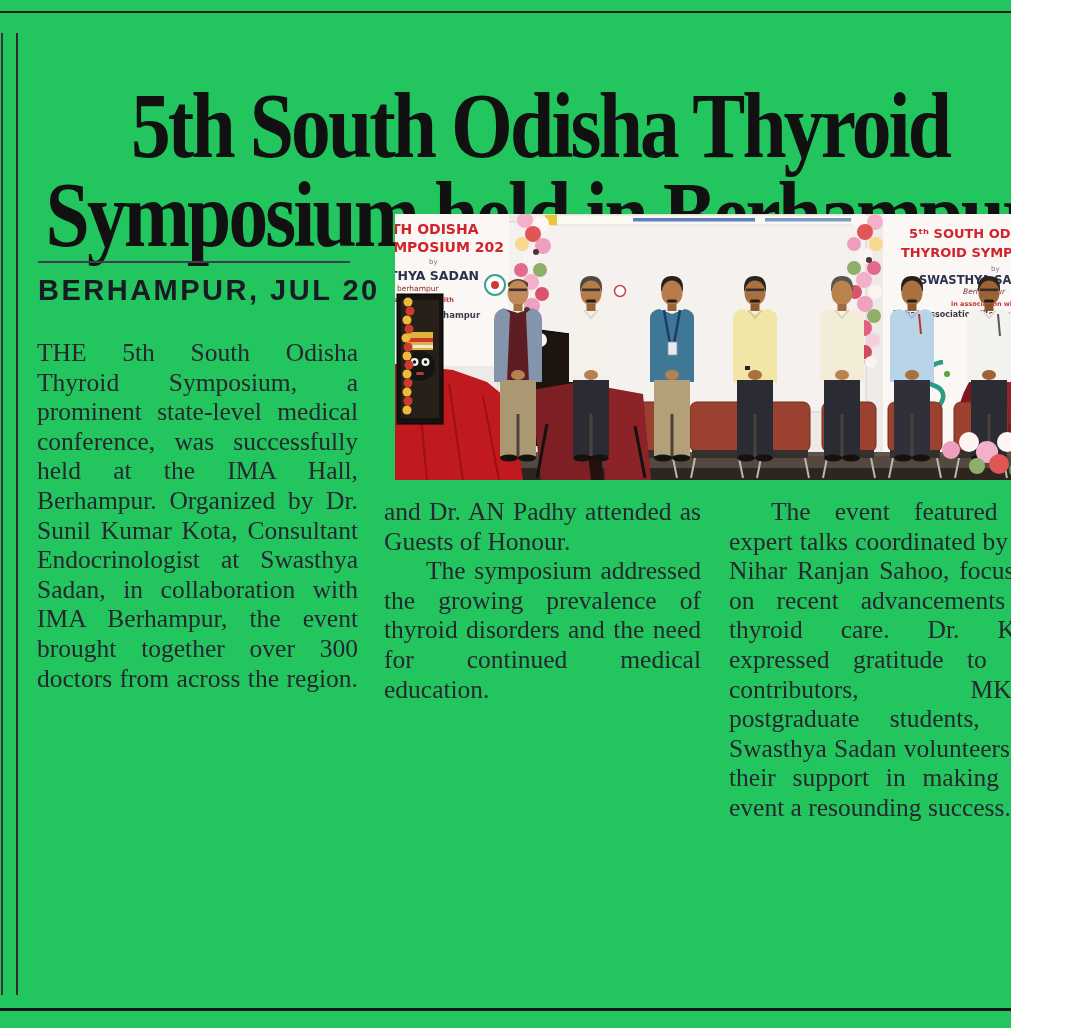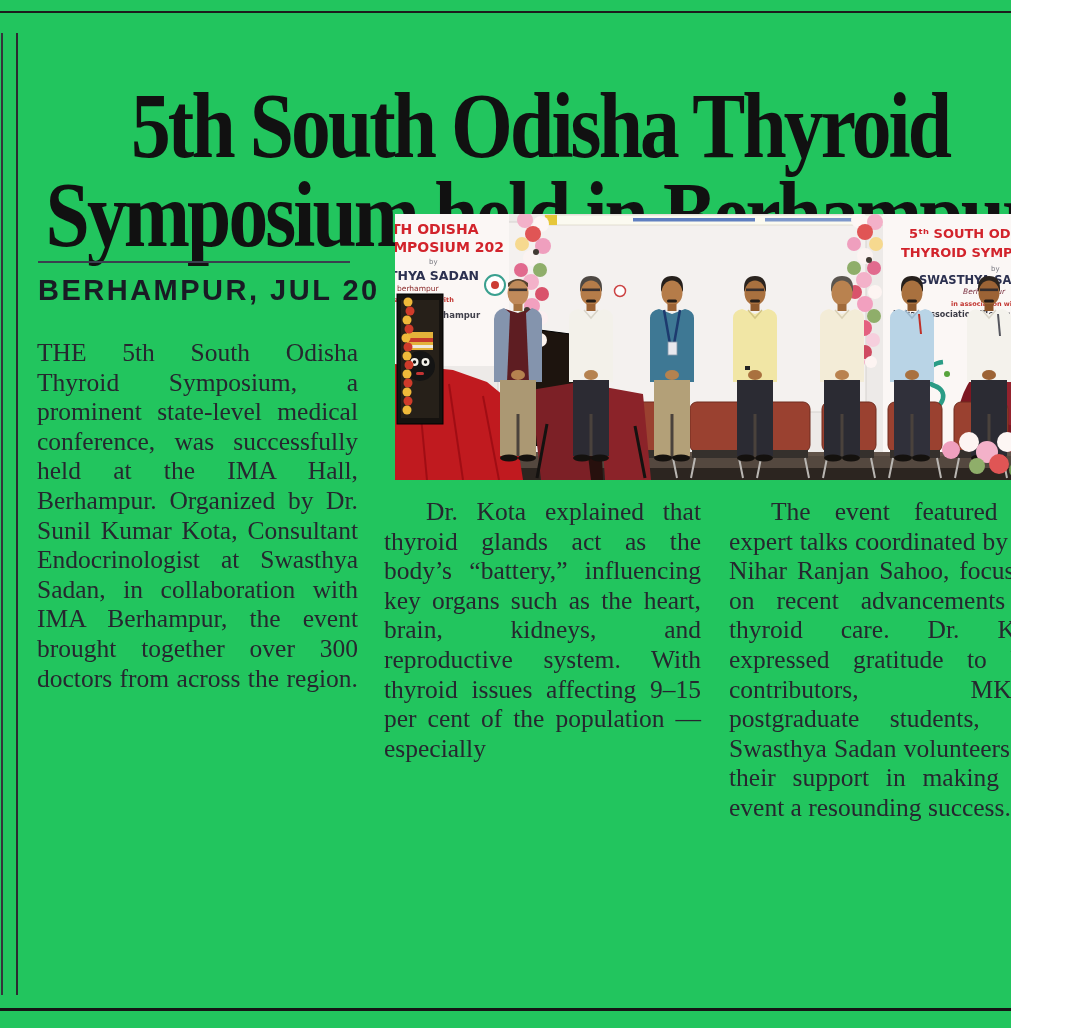--- a/index.html
+++ b/index.html
@@ -348,21 +348,22 @@
           <circle cx="658" cy="260" r="8" fill="#8fae6a"></circle>
       </g>
     </svg>
   </figure>
 
   <div class="col col1">
     <p class="cont">THE 5th South Odisha Thyroid Symposium, a prominent state-level medical conference, was successfully held at the IMA Hall, Berhampur. Organized by Dr. Sunil Kumar Kota, Consultant Endocrinologist at Swasthya Sadan, in collab­oration with IMA Berhampur, the event brought together over 300 doctors from across the region.</p>
   </div>
 
   <div class="col col2">
-    <p class="indent cont">Dr. Kota explained that thyroid glands act as the body’s “battery,” influenc­ing key organs such as the heart, brain, kidneys, and reproductive system. With thyroid issues affecting 9–15 per cent of the popu­lation — especially</p>
+    <p>and Dr. AN Padhy attend­ed as Guests of Honour.</p>
+    <p class="indent">The symposium addressed the growing prevalence of thyroid disorders and the need for continued medical education.</p>
   </div>
 
   <div class="col col3">
     <p class="indent">The event featured 33 expert talks coordinated by Dr. Nihar Ranjan Sahoo, focusing on recent advancements in thyroid care. Dr. Kota expressed gratitude to key contribu­tors, MKCG postgradu­ate students, and Swasthya Sadan volun­teers for their support in making the event a resounding success.</p>
   </div>
 
   <div class="rule-bottom"></div>
 </div>
 
 </body></html>

